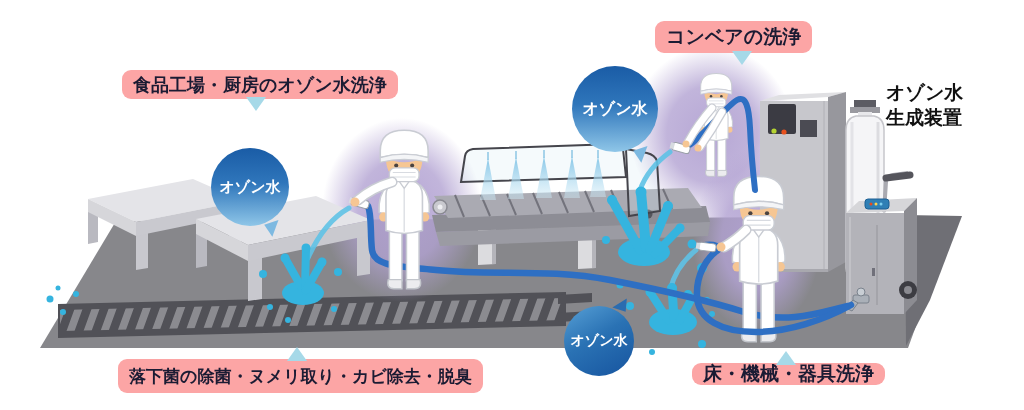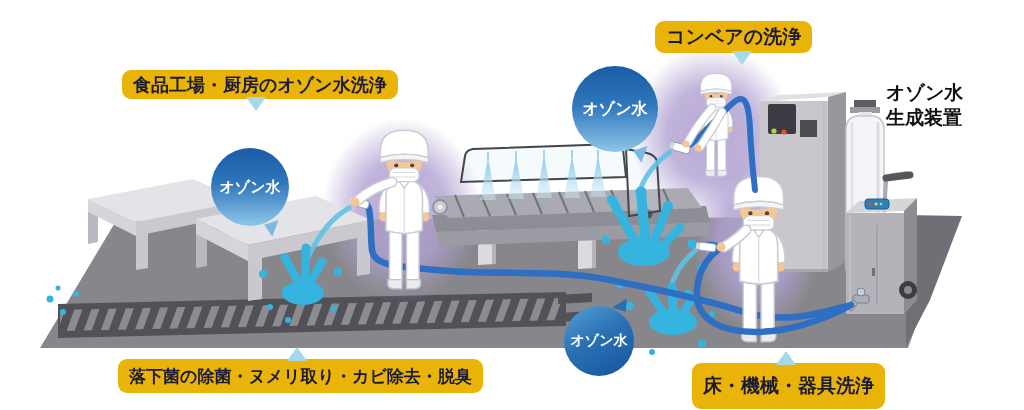--- a/index.html
+++ b/index.html
@@ -1,19 +1,19 @@
 <!DOCTYPE html>
 <html><head>
 <meta charset="utf-8">
 <style>
   html,body{margin:0;padding:0;background:#ffffff;}
   .stage{position:relative;width:1024px;height:410px;background:#ffffff;overflow:hidden;
          font-family:"DejaVu Sans","Liberation Sans",sans-serif;}
   .stage svg{position:absolute;left:0;top:0;}
-  .bubble{position:absolute;background:#eab308;color:#1b1b33;font-weight:bold;border-radius:9px;
+  .bubble{position:absolute;background:#fca5a5;color:#1b1b33;font-weight:bold;border-radius:9px;
           display:flex;align-items:center;padding:0 11px;white-space:nowrap;z-index:20;}
   .tail{position:absolute;width:0;height:0;}
   .tail-down{bottom:-12px;border-left:10px solid transparent;border-right:10px solid transparent;
              border-top:14px solid #a6d9e8;}
   .tail-up{top:-12px;border-left:10px solid transparent;border-right:10px solid transparent;
            border-bottom:14px solid #a6d9e8;}
   .ozone{position:absolute;border-radius:50%;color:#fff;font-weight:bold;display:flex;
          align-items:center;justify-content:center;z-index:20;
          background:linear-gradient(180deg,#1a5ca6 0%,#2f76bb 45%,#8fc6e8 100%);}
   .ozone-dark{background:linear-gradient(150deg,#57a0d6 0%,#2a72b4 45%,#16549f 100%);}
@@ -289,21 +289,21 @@
 <div class="bubble" style="left:655px;top:21px;height:32px;font-size:19px;">
   <span>コンベアの洗浄</span>
   <i class="tail tail-down" style="left:77px;"></i>
 </div>
 
 <div class="bubble" style="left:118px;top:359px;height:34px;font-size:17px;">
   <span>落下菌の除菌・ヌメリ取り・カビ除去・脱臭</span>
   <i class="tail tail-up" style="left:169px;"></i>
 </div>
 
-<div class="bubble" style="left:692px;top:363px;height:46px;font-size:19px;">
+<div class="bubble" style="left:692px;top:363px;height:22px;font-size:19px;">
   <span>床・機械・器具洗浄</span>
   <i class="tail tail-up" style="left:84px;"></i>
 </div>
 
 <div class="ozone" style="left:211px;top:148px;width:78px;height:78px;font-size:15px;">
   <span>オゾン水</span>
   <i class="ctail ctail-down"></i>
 </div>
 
 <div class="ozone" style="left:572px;top:66px;width:86px;height:86px;font-size:16px;">

